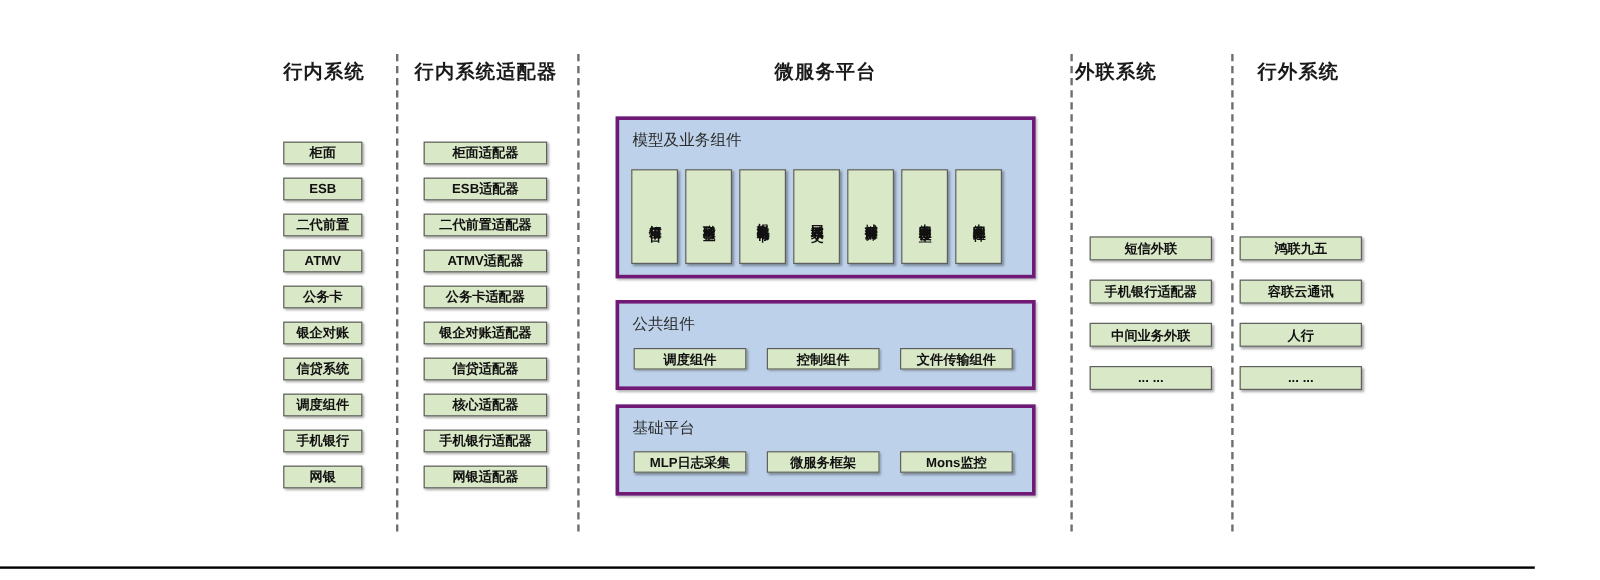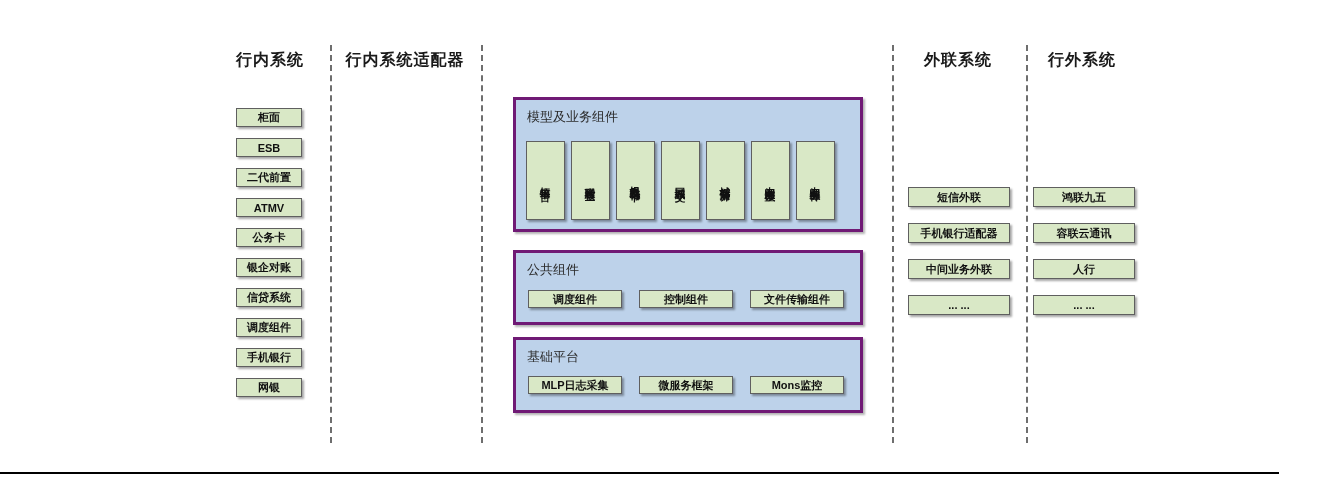--- a/index.html
+++ b/index.html
@@ -21,21 +21,21 @@
     font-size: 16px;
     font-weight: bold;
     color: #1a1a1a;
     text-align: center;
     letter-spacing: 1px;
     white-space: nowrap;
   }
   .t-internal  { left: 210px; width: 120px; }
   .t-adapter   { left: 323px; width: 164px; }
   .t-platform  { left: 588px; width: 200px; }
-  .t-outreach  { left: 898px; width: 120px; text-align: center; }
+  .t-outreach  { left: 870px; width: 120px; text-align: center; }
   .t-external  { left: 1022px; width: 120px; }
 
   
   .divider {
     position: absolute;
     top: 45px;
     height: 398px;
     width: 0;
     border-left: 2px dashed #6e6e6e;
   }
@@ -53,21 +53,21 @@
     font-size: 11px;
     font-weight: bold;
     display: flex;
     align-items: center;
     justify-content: center;
     text-align: center;
     white-space: nowrap;
   }
 
   
-  .vstack { position: absolute; display: flex; flex-direction: column; }
+  .vstack { position: absolute; display: flex; flex-direction: column; margin-top: 10px; }
   .s-internal { left: 236px; top: 108px; width: 66px; }
   .s-adapter  { left: 353px; top: 108px; width: 103px; }
   .s-internal .gbox, .s-adapter .gbox { height: 19px; margin-bottom: 11px; }
   .s-outreach { left: 908px;  top: 187px; width: 102px; }
   .s-external { left: 1033px; top: 187px; width: 102px; }
   .s-outreach .gbox, .s-external .gbox { height: 20px; margin-bottom: 16px; text-align: center; }
 
   
   .panel {
     position: absolute;
@@ -130,20 +130,21 @@
     background: #000000;
   }
 </style>
 </head>
 <body>
 
 <div class="canvas">
 
   <div class="col-title t-internal">行内系统</div>
   <div class="col-title t-adapter">行内系统适配器</div>
+  <div class="col-title t-platform">微服务平台</div>
   <div class="col-title t-outreach">外联系统</div>
   <div class="col-title t-external">行外系统</div>
 
   <div class="divider d1"></div>
   <div class="divider d2"></div>
   <div class="divider d3"></div>
   <div class="divider d4"></div>
 
   <div class="vstack s-internal">
       <div class="gbox">柜面</div>
@@ -151,20 +152,32 @@
       <div class="gbox">二代前置</div>
       <div class="gbox">ATMV</div>
       <div class="gbox">公务卡</div>
       <div class="gbox">银企对账</div>
       <div class="gbox">信贷系统</div>
       <div class="gbox">调度组件</div>
       <div class="gbox">手机银行</div>
       <div class="gbox">网银</div>
     </div>
 
+  <div class="vstack s-adapter">
+      <div class="gbox">柜面适配器</div>
+      <div class="gbox">ESB适配器</div>
+      <div class="gbox">二代前置适配器</div>
+      <div class="gbox">ATMV适配器</div>
+      <div class="gbox">公务卡适配器</div>
+      <div class="gbox">银企对账适配器</div>
+      <div class="gbox">信贷适配器</div>
+      <div class="gbox">核心适配器</div>
+      <div class="gbox">手机银行适配器</div>
+      <div class="gbox">网银适配器</div>
+    </div>
 
   <div class="panel p-model">
     <div class="panel-title">模型及业务组件</div>
     <div class="vrow">
         <div class="gbox">
           <span class="vtext">短信平台</span>
         </div>
         <div class="gbox">
           <span class="vtext">联网核查</span>
         </div>

